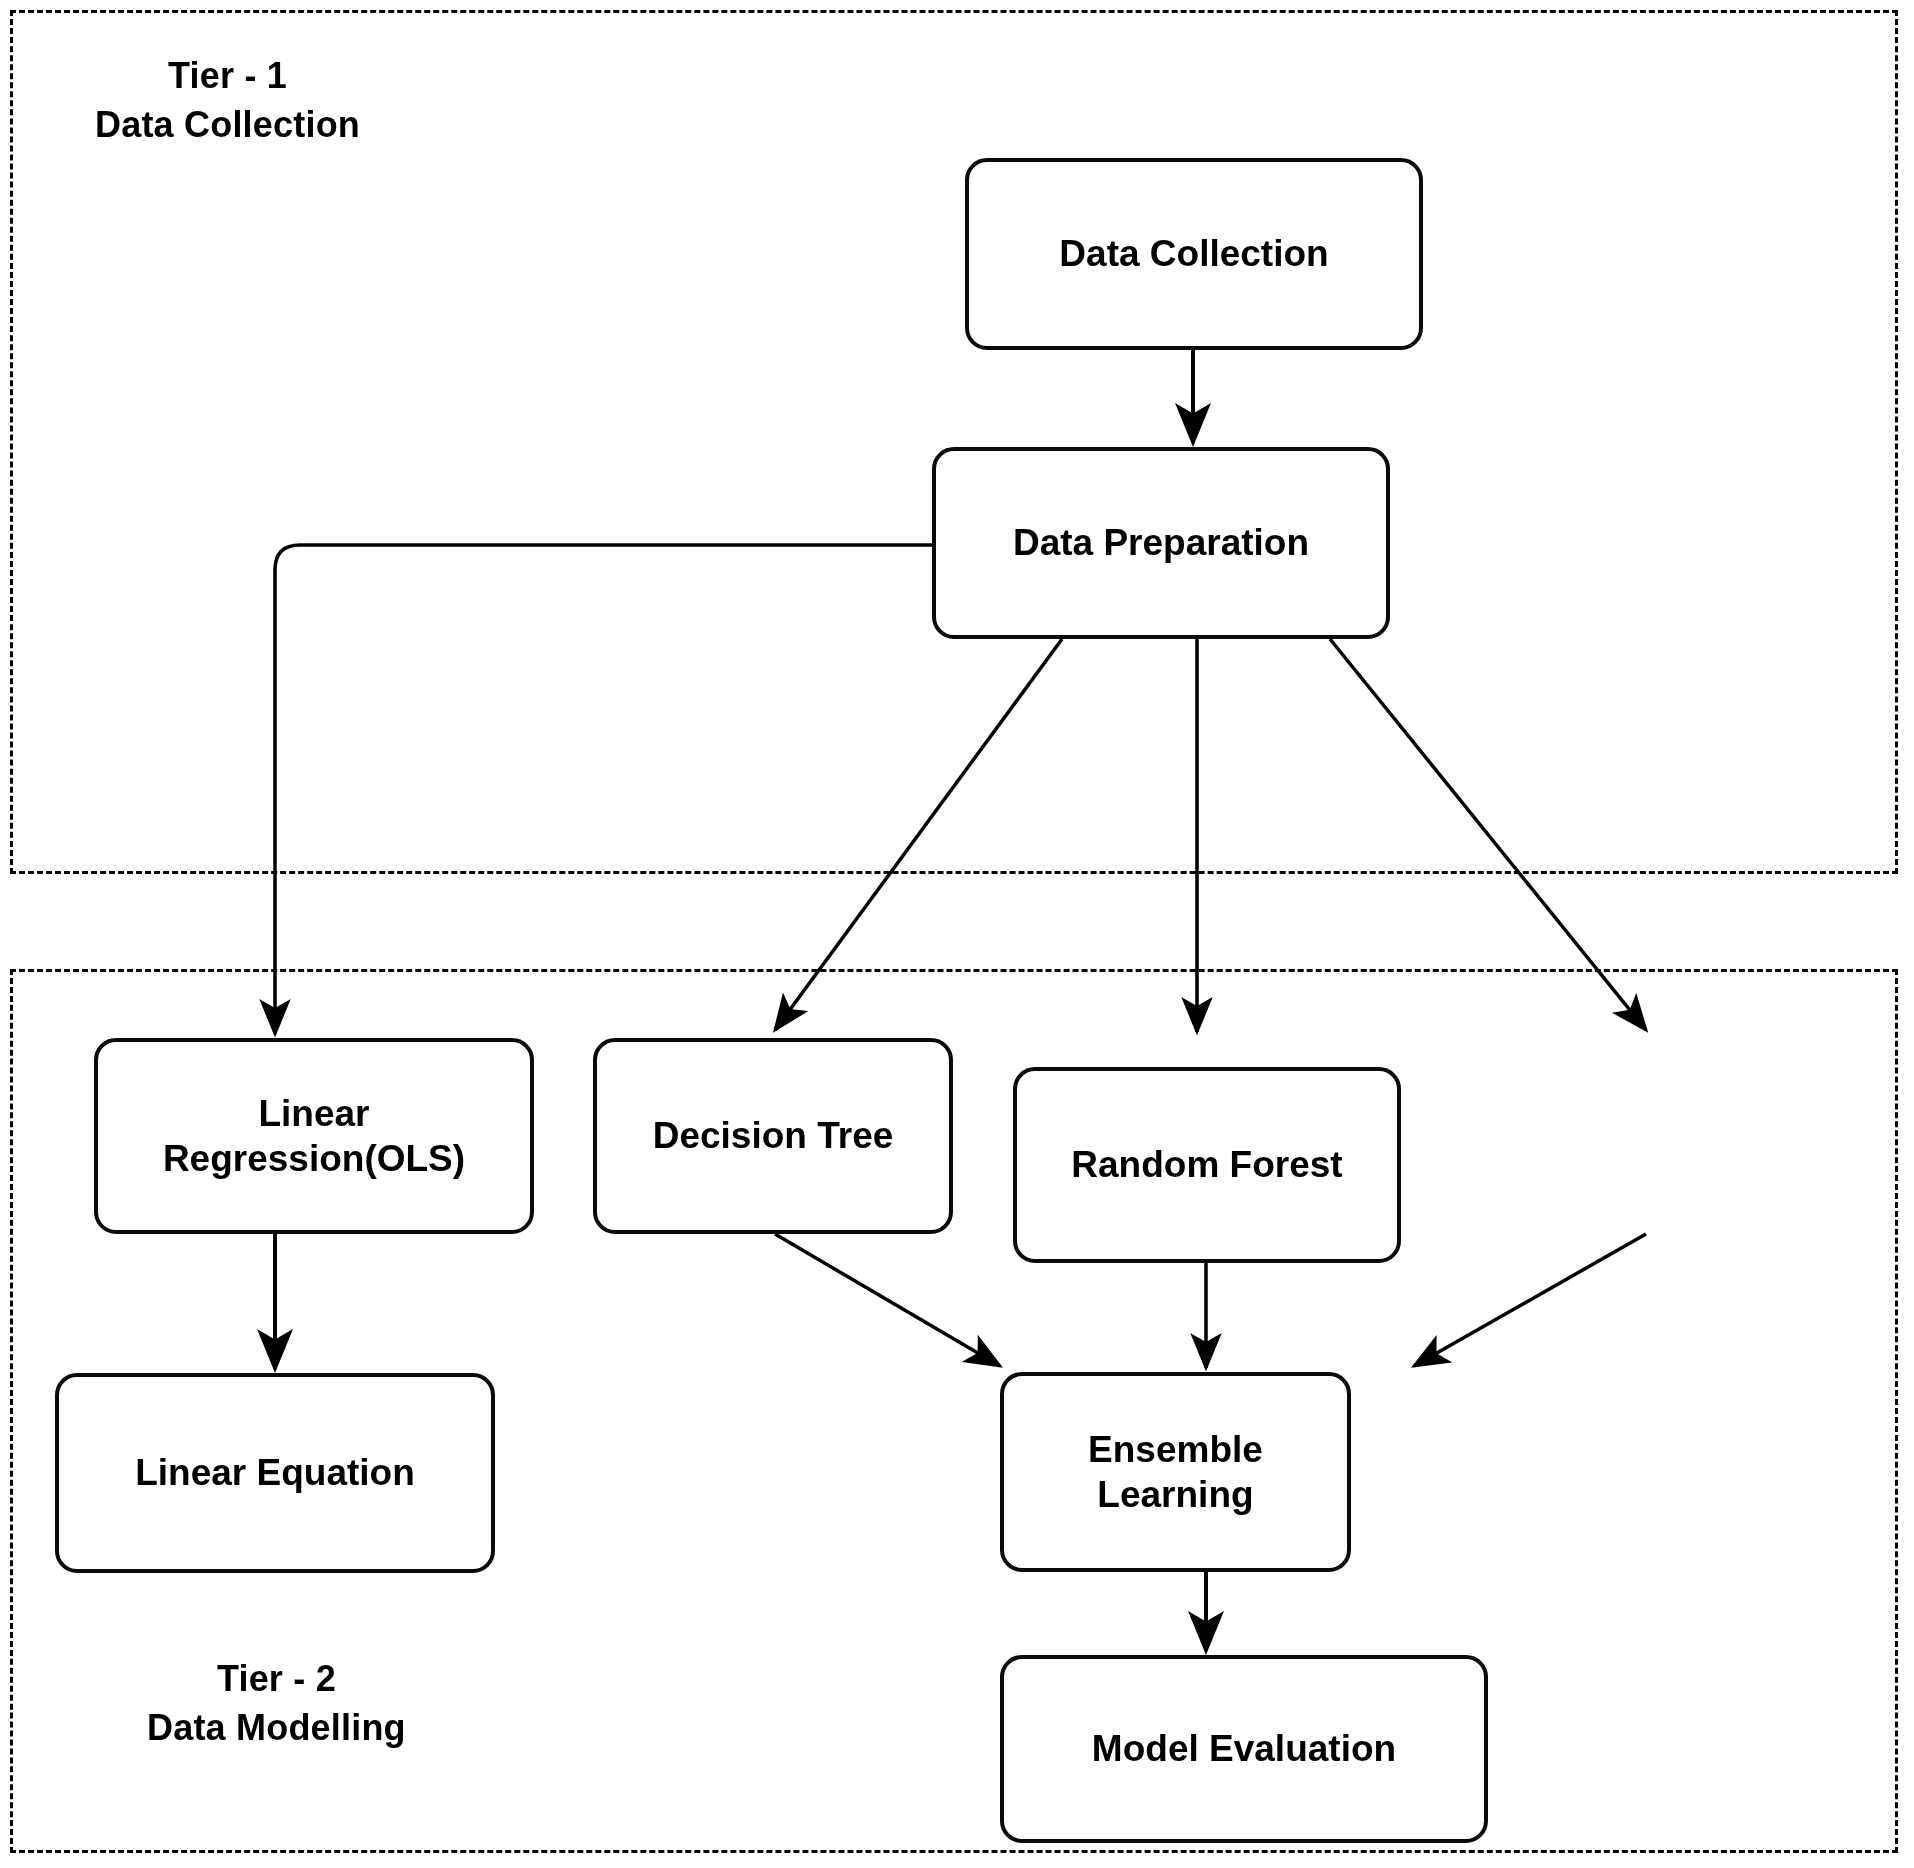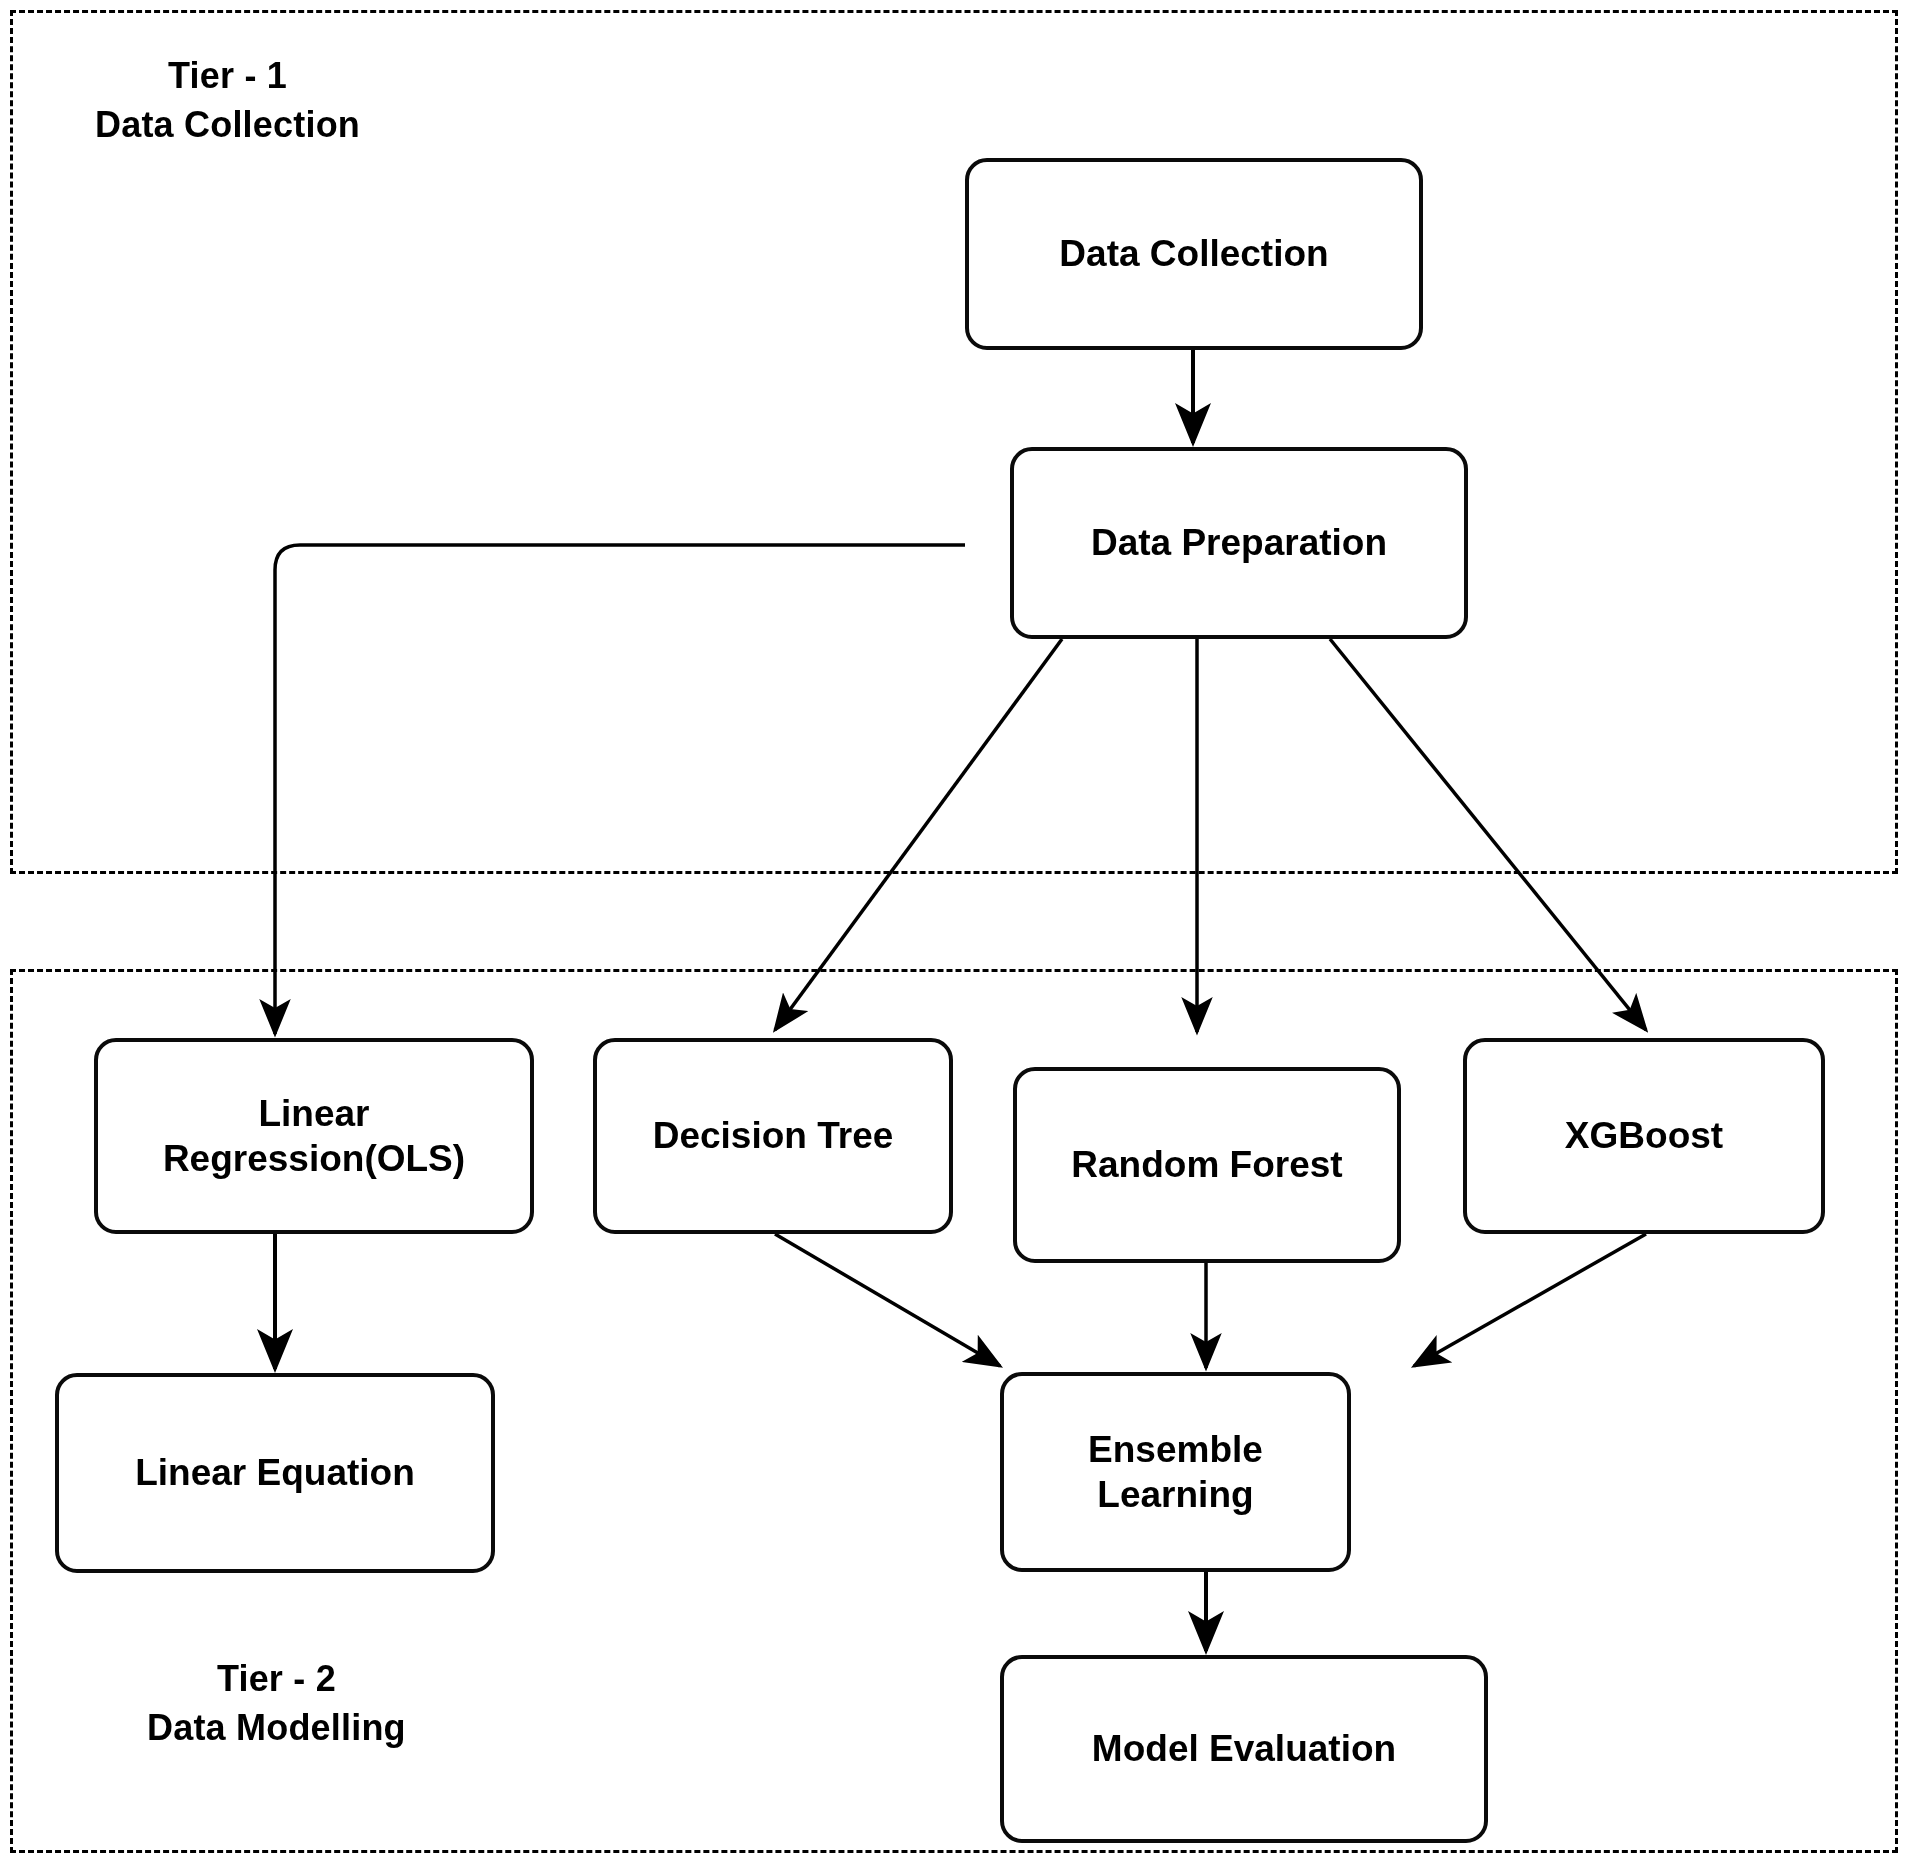--- a/index.html
+++ b/index.html
@@ -56,21 +56,21 @@
     font-size: 37px;
     font-weight: bold;
     color: #000000;
     line-height: 1.22;
     white-space: pre-line;
     padding: 4px 10px;
     z-index: 3;
   }
 
   #node-data-collection    { left: 965px;  top: 158px;  width: 458px; height: 192px; }
-  #node-data-preparation   { left: 1010px;  top: 447px;  width: 458px; height: 192px; }
+  #node-data-preparation   { left: 932px;  top: 447px;  width: 458px; height: 192px; }
   #node-linear-regression  { left: 55px;   top: 1038px; width: 440px; height: 196px; margin-left: 39px; }
   #node-decision-tree      { left: 593px;  top: 1038px; width: 360px; height: 196px; }
   #node-random-forest      { left: 1013px; top: 1038px; width: 388px; height: 196px; margin-top: 29px; }
   #node-xgboost            { left: 1463px; top: 1038px; width: 362px; height: 196px; }
   #node-linear-equation    { left: 55px;   top: 1373px; width: 440px; height: 200px; }
   #node-ensemble-learning  { left: 1000px; top: 1372px; width: 351px; height: 200px; }
   #node-model-evaluation   { left: 1000px; top: 1655px; width: 488px; height: 188px; }
 
   
   #edges {
@@ -128,21 +128,20 @@
 
   <div class="node" id="node-data-preparation">Data Preparation</div>
 
   <div class="node" id="node-linear-regression">Linear
 Regression(OLS)</div>
 
   <div class="node" id="node-decision-tree">Decision Tree</div>
 
   <div class="node" id="node-random-forest">Random Forest</div>
 
-  <div class="node" id="node-xgboost">XGBoost</div>
 
   <div class="node" id="node-linear-equation">Linear Equation</div>
 
   <div class="node" id="node-ensemble-learning">Ensemble
 Learning</div>
 
   <div class="node" id="node-model-evaluation">Model Evaluation</div>
 
 </div>
 

